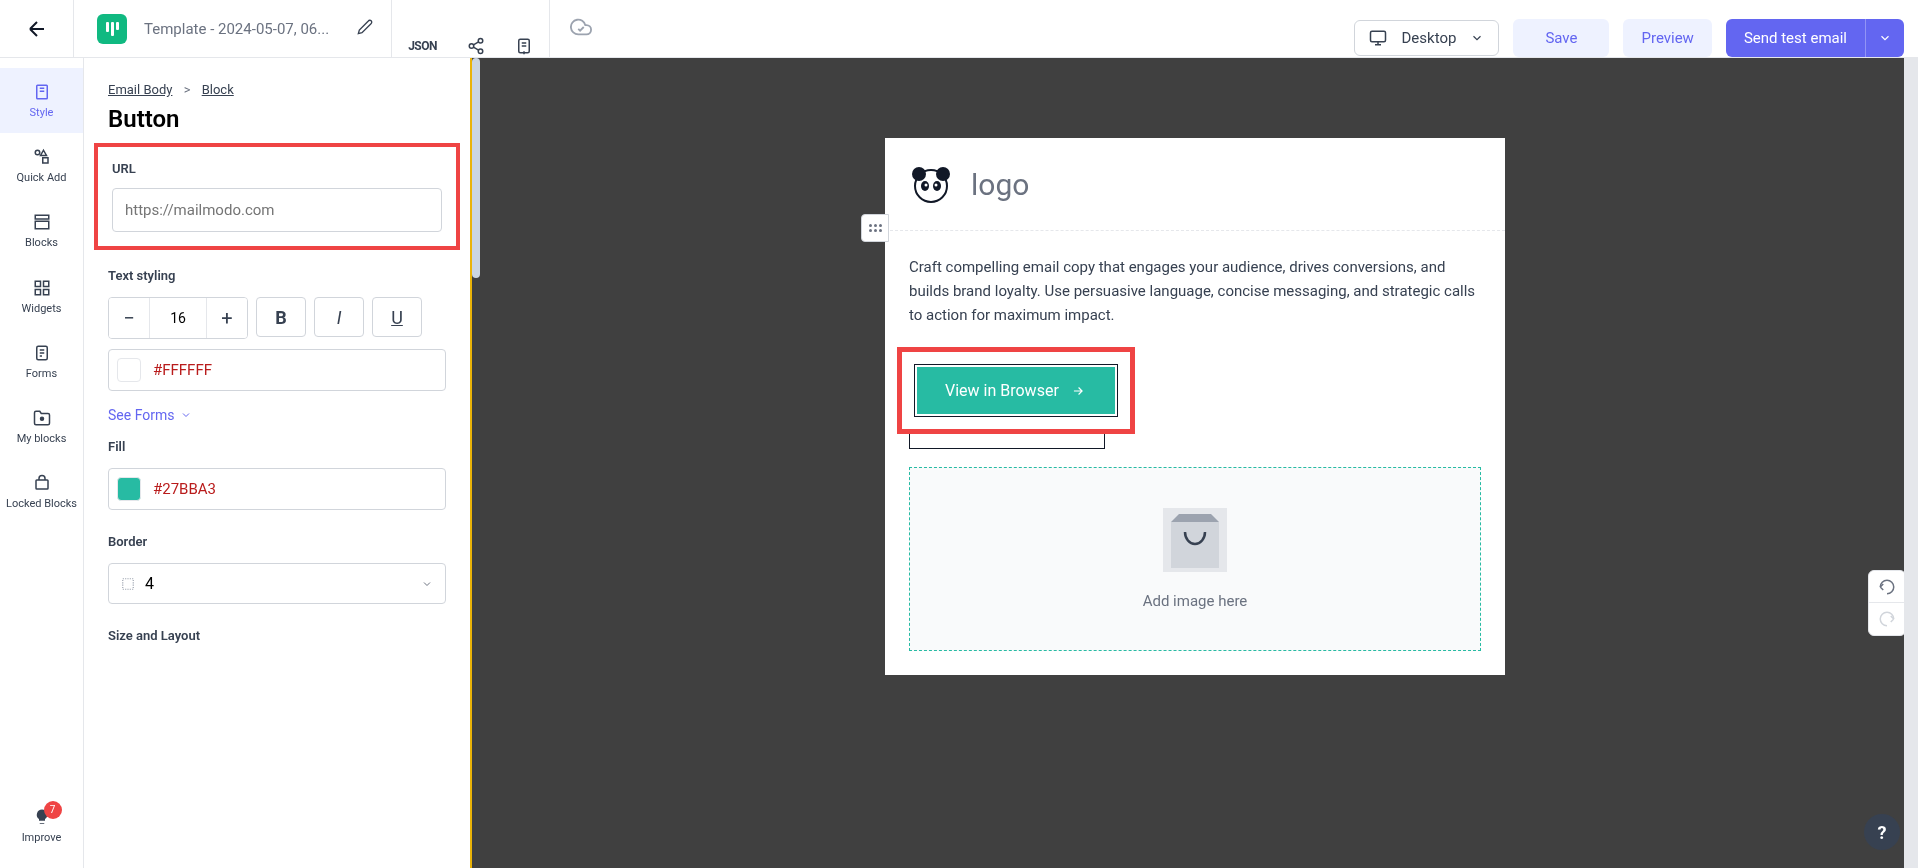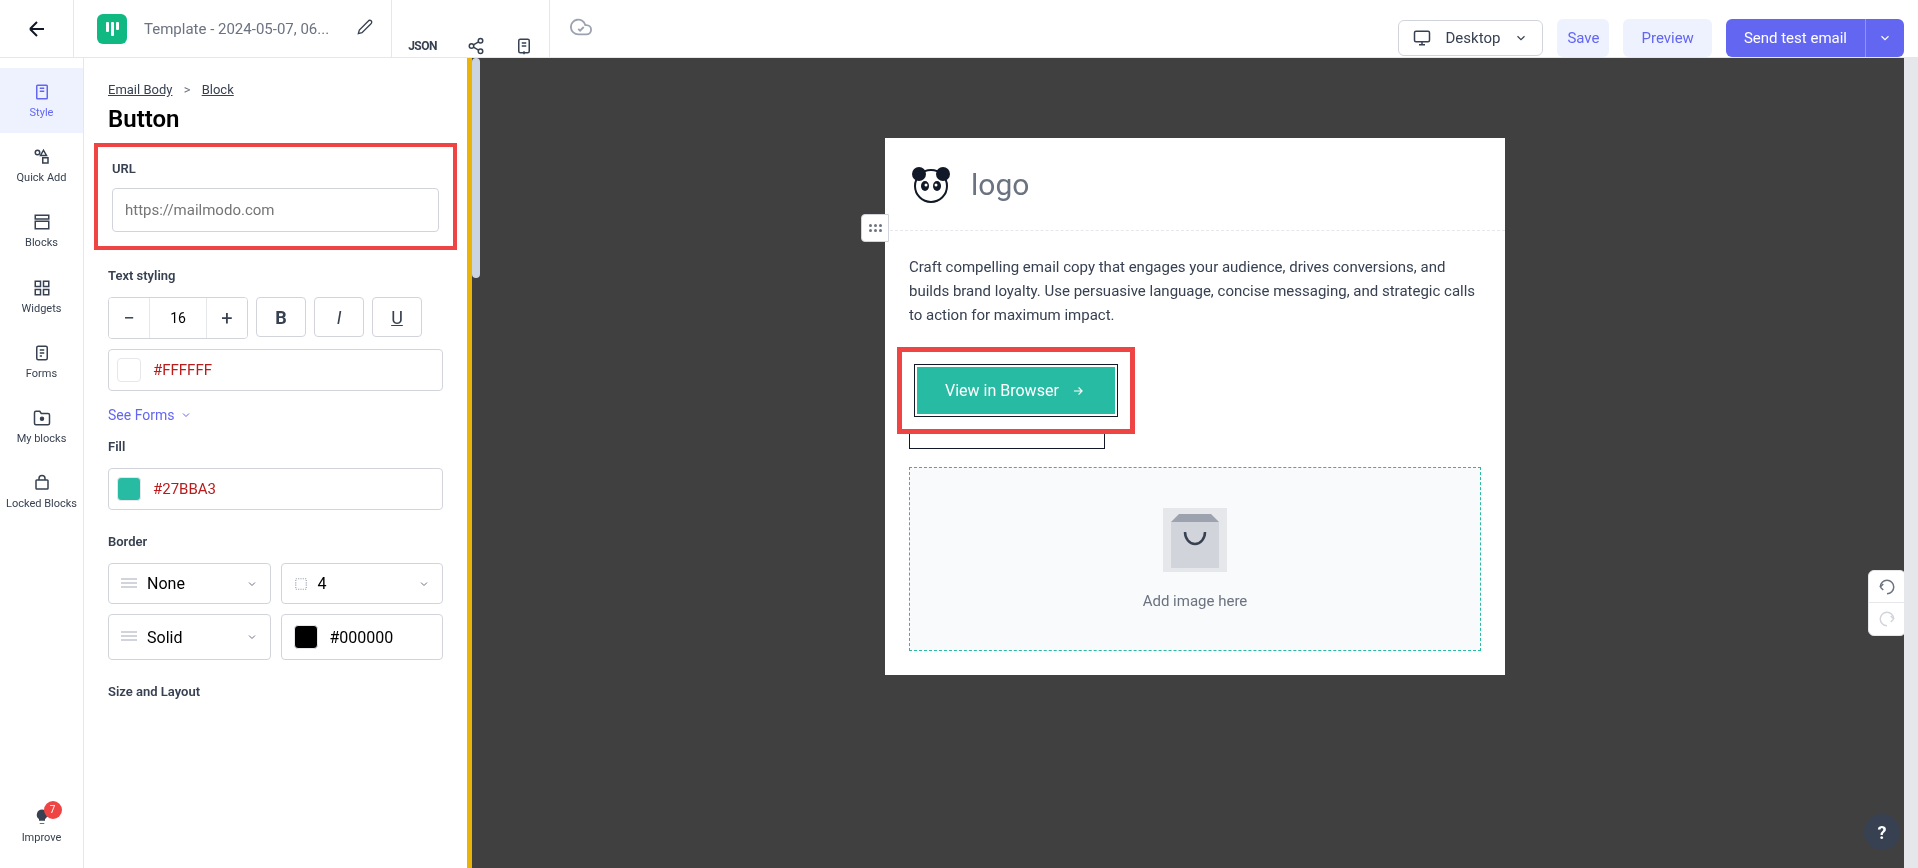--- a/index.html
+++ b/index.html
@@ -14,38 +14,38 @@
     .logo-bar { width: 3px; background: white; border-radius: 1px; }
     .template-name { color: #6b7280; font-size: 15px; padding: 0 10px; }
     .edit-icon-wrap { padding: 0 18px; cursor: pointer; }
     .toolbar-group { display: flex; align-items: center; height: 100%; border-left: 1px solid #e5e7eb; border-right: 1px solid #e5e7eb; padding: 0 10px; gap: 18px; }
     .toolbar-btn { cursor: pointer; padding: 6px; display: flex; align-items: center; justify-content: center; margin-top: 34px; }
     .json-label { font-weight: 700; font-size: 12px; color: #374151; letter-spacing: -0.5px; }
     .cloud-wrap { padding: 0 20px; }
     .top-right { margin-left: auto; display: flex; align-items: center; gap: 14px; padding-right: 14px; }
     .desktop-dropdown { display: flex; align-items: center; gap: 14px; border: 1px solid #d1d5db; border-radius: 6px; padding: 8px 14px; cursor: pointer; }
     .desktop-label { font-size: 15px; color: #374151; }
-    .save-btn { background: #eef2ff; color: #6366f1; border: none; padding: 10px 10px; border-radius: 6px; font-size: 15px; cursor: pointer; }
+    .save-btn { background: #eef2ff; color: #6366f1; border: none; padding: 10px 32px; border-radius: 6px; font-size: 15px; cursor: pointer; }
     .preview-btn { background: #eef2ff; color: #6366f1; border: none; padding: 10px 18px; border-radius: 6px; font-size: 15px; cursor: pointer; }
     .send-btn { background: #6366f1; color: white; border: none; padding: 10px 18px; border-radius: 6px 0 0 6px; font-size: 15px; cursor: pointer; }
     .send-wrap { display: flex; }
     .send-chevron { background: #6366f1; color: white; border: none; padding: 10px 12px; border-radius: 0 6px 6px 0; cursor: pointer; border-left: 1px solid rgba(255,255,255,0.3); display: flex; align-items: center; }
     
     .main-layout { display: flex; height: calc(100vh - 58px); }
     
     .left-nav { width: 84px; border-right: 1px solid #e5e7eb; display: flex; flex-direction: column; align-items: center; padding-top: 10px; }
     .nav-item { display: flex; flex-direction: column; align-items: center; gap: 4px; padding: 14px 4px; cursor: pointer; width: 100%; }
     .nav-item.active { background: #eef2ff; }
     .nav-item-icon { width: 20px; height: 20px; display: flex; align-items: center; justify-content: center; }
     .nav-item-label { font-size: 11px; color: #374151; text-align: center; line-height: 1.2; }
     .nav-item.active .nav-item-label { color: #6366f1; }
     .improve-badge { position: relative; }
     .improve-badge::after { content: attr(data-count); position: absolute; top: -6px; right: -10px; background: #ef4444; color: white; border-radius: 50%; width: 18px; height: 18px; font-size: 10px; display: flex; align-items: center; justify-content: center; }
     
-    .properties-panel { width: 388px; border-right: 5px solid #eab308; padding: 24px; overflow-y: auto; }
+    .properties-panel { width: 388px; border-right: 2px solid #eab308; padding: 24px; overflow-y: auto; }
     .breadcrumb { font-size: 13px; margin-bottom: 8px; }
     .breadcrumb-link { color: #374151; text-decoration: underline; cursor: pointer; }
     .breadcrumb-sep { margin: 0 8px; color: #6b7280; }
     .panel-title { font-size: 24px; font-weight: 600; margin-bottom: 24px; }
     
     .url-section { border: 4px solid #ef4444; padding: 14px; margin: -14px -14px 18px -14px; }
     .field-label { font-size: 13px; font-weight: 600; color: #374151; margin-bottom: 12px; display: block; }
     .url-input { width: 100%; border: 1px solid #d1d5db; border-radius: 4px; padding: 12px; font-size: 15px; color: #9ca3af; }
     
     .section-label { font-size: 13px; font-weight: 600; color: #374151; margin-bottom: 14px; margin-top: 8px; }
@@ -302,60 +302,28 @@
     <div class="section-label">Fill</div>
     <div class="color-input">
       <div class="color-swatch" style="background:#27BBA3"></div>
       <span class="color-value">#27BBA3</span>
     </div>
 
     <div class="section-label" style="margin-top:24px">Border</div>
     <div class="border-row">
       <div class="dropdown-field">
         <div class="dropdown-left">
-          <div class="dropdown-icon">
-              <span></span>
-              <span></span>
-              <span></span>
-            </div>
-          <span>None</span>
-        </div>
-        <svg width="12" height="12" viewBox="0 0 24 24" fill="none" stroke="#6b7280" stroke-width="2">
-            <path d="M6 9l6 6 6-6"></path>
-          </svg>
-      </div>
-      <div class="dropdown-field">
-        <div class="dropdown-left">
           <svg width="14" height="14" viewBox="0 0 24 24" fill="none" stroke="#9ca3af" stroke-width="2" stroke-dasharray="2 2">
               <rect x="3" y="3" width="18" height="18"></rect>
             </svg>
           <span>4</span>
         </div>
         <svg width="12" height="12" viewBox="0 0 24 24" fill="none" stroke="#6b7280" stroke-width="2">
             <path d="M6 9l6 6 6-6"></path>
           </svg>
-      </div>
-    </div>
-    <div class="border-row">
-      <div class="dropdown-field">
-        <div class="dropdown-left">
-          <div class="dropdown-icon">
-              <span></span>
-              <span></span>
-              <span></span>
-            </div>
-          <span>Solid</span>
-        </div>
-        <svg width="12" height="12" viewBox="0 0 24 24" fill="none" stroke="#6b7280" stroke-width="2">
-            <path d="M6 9l6 6 6-6"></path>
-          </svg>
-      </div>
-      <div class="dropdown-field" style="justify-content:flex-start;gap:12px">
-        <div class="color-swatch" style="background:#000000"></div>
-        <span>#000000</span>
       </div>
     </div>
 
     <div class="section-label" style="margin-top:24px">Size and Layout</div>
   </div>
 
   <div class="canvas-area">
     <div class="canvas-scrollbar"></div>
 
     <svg class="annotation-arrow" width="260" height="280" viewBox="0 0 260 280">

